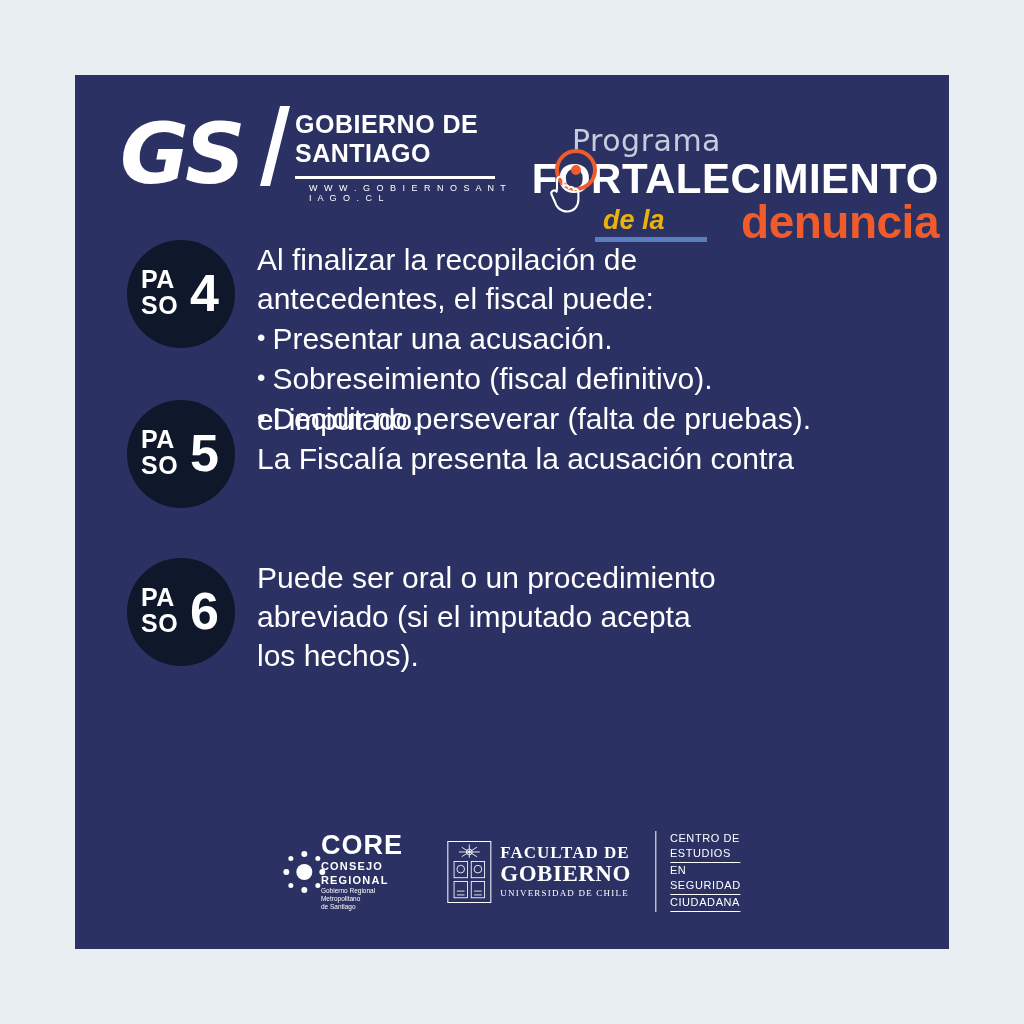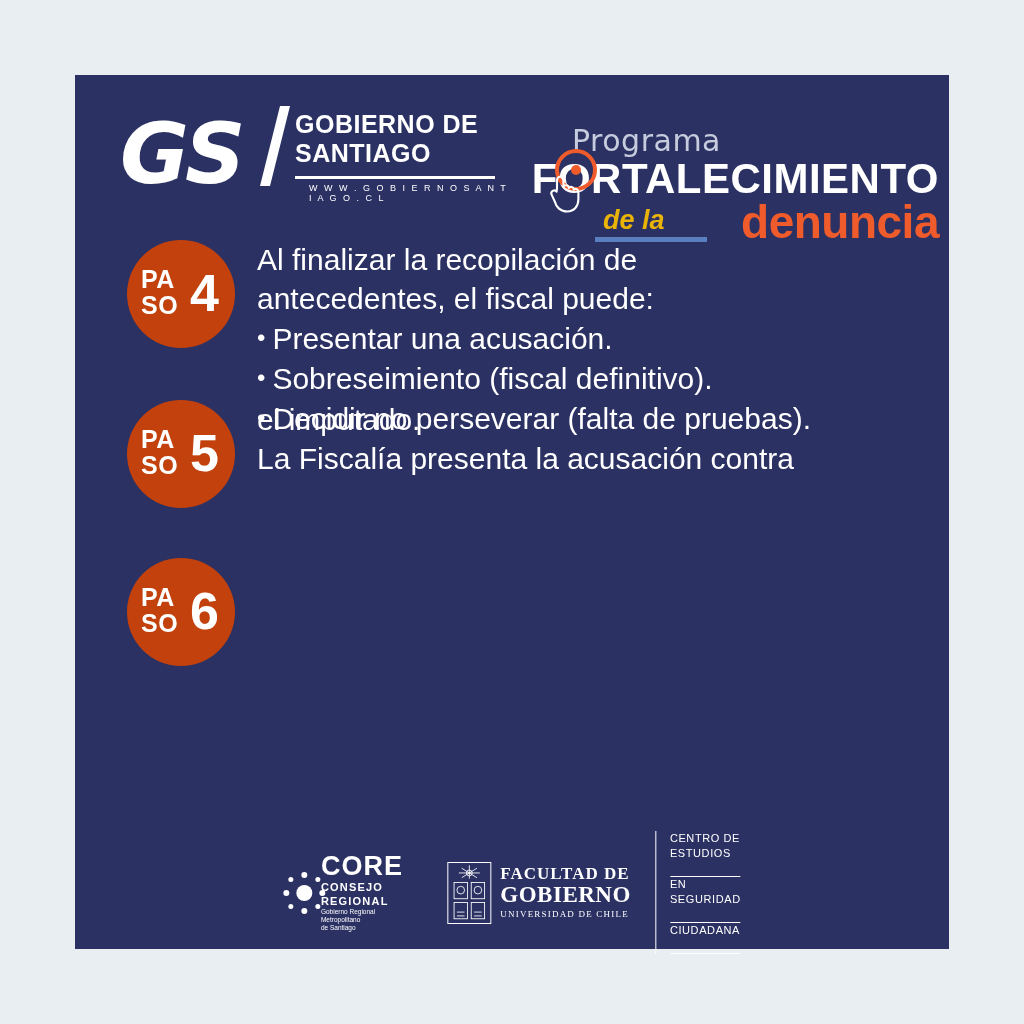--- a/index.html
+++ b/index.html
@@ -194,21 +194,21 @@
     margin-bottom: 10px;
     min-height: 110px;
   }
   .badge {
     position: absolute;
     left: 52px;
     top: 0;
     width: 108px;
     height: 108px;
     border-radius: 50%;
-    background: #c2410c;
+    background: #0f172a;
   }
   .badge-paso {
     position: absolute;
     left: 14px;
     top: 26px;
     font-family: "Liberation Sans", sans-serif;
     font-weight: bold;
     font-size: 25px;
     line-height: 26px;
     color: #ffffff;
@@ -343,21 +343,21 @@
     padding-left: 14px;
     margin-left: 8px;
   }
   .cesc div {
     font-family: "Liberation Sans", sans-serif;
     font-size: 11px;
     line-height: 15px;
     color: #ffffff;
     letter-spacing: 0.6px;
   }
-  .cesc .u { display: inline-block; border-bottom: 1px solid #ffffff; padding-bottom: 15px; }
+  .cesc .u { display: inline-block; border-bottom: 1px solid #ffffff; padding-bottom: 1px; }
 </style>
 </head>
 <body>
 
 <div id="poster">
 
   <div class="header">
 
     <div class="gs-logo">
       <div class="gs-mark">GS</div>
@@ -418,20 +418,25 @@
       </div>
     </div>
 
     <div class="step" id="step6">
       <div class="badge">
         <div class="badge-paso">
           <div>PA</div>
           <div>SO</div>
         </div>
         <div class="badge-num">6</div>
+      </div>
+      <div class="step-body">
+        <span class="ln">Puede ser oral o un procedimiento</span>
+        <span class="ln">abreviado (si el imputado acepta</span>
+        <span class="ln">los hechos).</span>
       </div>
     </div>
   </div>
 
   <div class="footer">
     <div class="f-inner">
 
       <div class="core">
         <div class="core-mark">
           <span style="left:13px;top:13px;width:16px;height:16px;"></span>

